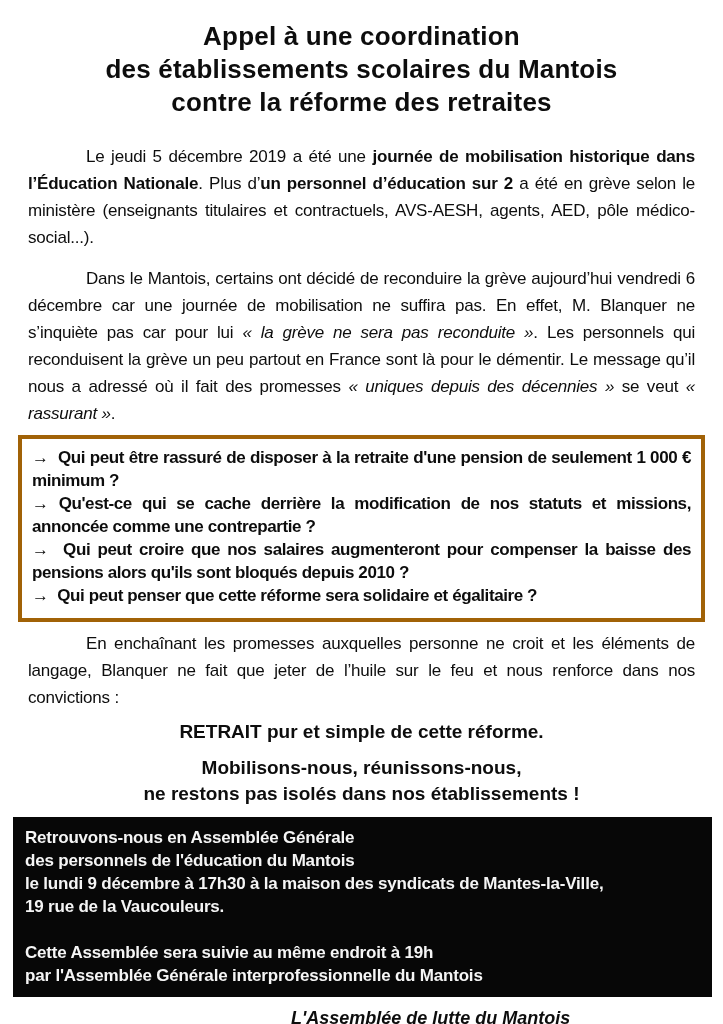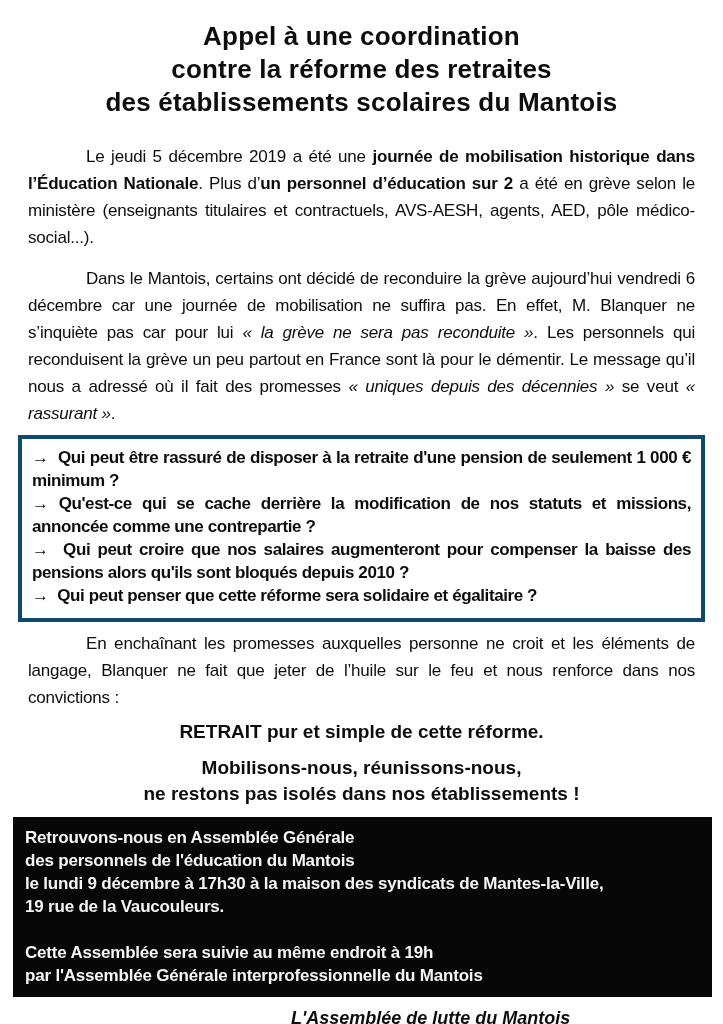--- a/index.html
+++ b/index.html
@@ -33,21 +33,21 @@
     font-size: 17px;
     line-height: 27px;
     letter-spacing: -0.2px;
     text-indent: 58px;
   }
   .par-intro   { margin-top: 24px; }
   .par-mantois { margin-top: 14px; }
   .questions-box {
     box-sizing: border-box;
     margin: 8px -10px 0 -10px;
-    border: 4px solid #0c4a6e;
+    border: 4px solid #a16207;
     padding: 7px 10px 11px 10px;
   }
   .question {
     margin: 0;
     font-size: 17px;
     font-weight: 700;
     line-height: 23px;
     letter-spacing: -0.4px;
     text-align: justify;
   }
@@ -91,22 +91,22 @@
     cursor: pointer;
   }
 </style>
 </head>
 <body>
 
 <div class="page">
 
   <header class="title">
     <div>Appel à une coordination</div>
+    <div>des établissements scolaires du Mantois</div>
     <div>contre la réforme des retraites</div>
-    <div>des établissements scolaires du Mantois</div>
   </header>
 
   <p class="body-par par-intro"><span>Le jeudi 5 décembre 2019 a été une </span><span style="font-weight: 700;">journée de mobilisation historique dans l’Éducation Nationale</span><span>. Plus d’</span><span style="font-weight: 700;">un personnel d’éducation sur 2</span><span> a été en grève selon le ministère (enseignants titulaires et contractuels, AVS-AESH, agents, AED, pôle médico-social...).</span></p>
 
   <p class="body-par par-mantois"><span>Dans le Mantois, certains ont décidé de reconduire la grève aujourd’hui vendredi 6 décembre car une journée de mobilisation ne suffira pas. En effet, M. Blanquer ne s’inquiète pas car pour lui </span><span style="font-style: italic;">« la grève ne sera pas reconduite »</span><span>. Les personnels qui reconduisent la grève un peu partout en France sont là pour le démentir. Le message qu’il nous a adressé où il fait des promesses </span><span style="font-style: italic;">« uniques depuis des décennies »</span><span> se veut </span><span style="font-style: italic;">« rassurant »</span><span>.</span></p>
 
   <div class="questions-box">
     <p class="question">→&nbsp; Qui peut être rassuré de disposer à la retraite d'une pension de seulement 1&nbsp;000&nbsp;€ minimum&nbsp;?</p>
     <p class="question">→ Qu'est-ce qui se cache derrière la modification de nos statuts et missions, annoncée comme une contrepartie&nbsp;?</p>
     <p class="question">→&nbsp; Qui peut croire que nos salaires augmenteront pour compenser la baisse des pensions alors qu'ils sont bloqués depuis 2010&nbsp;?</p>

